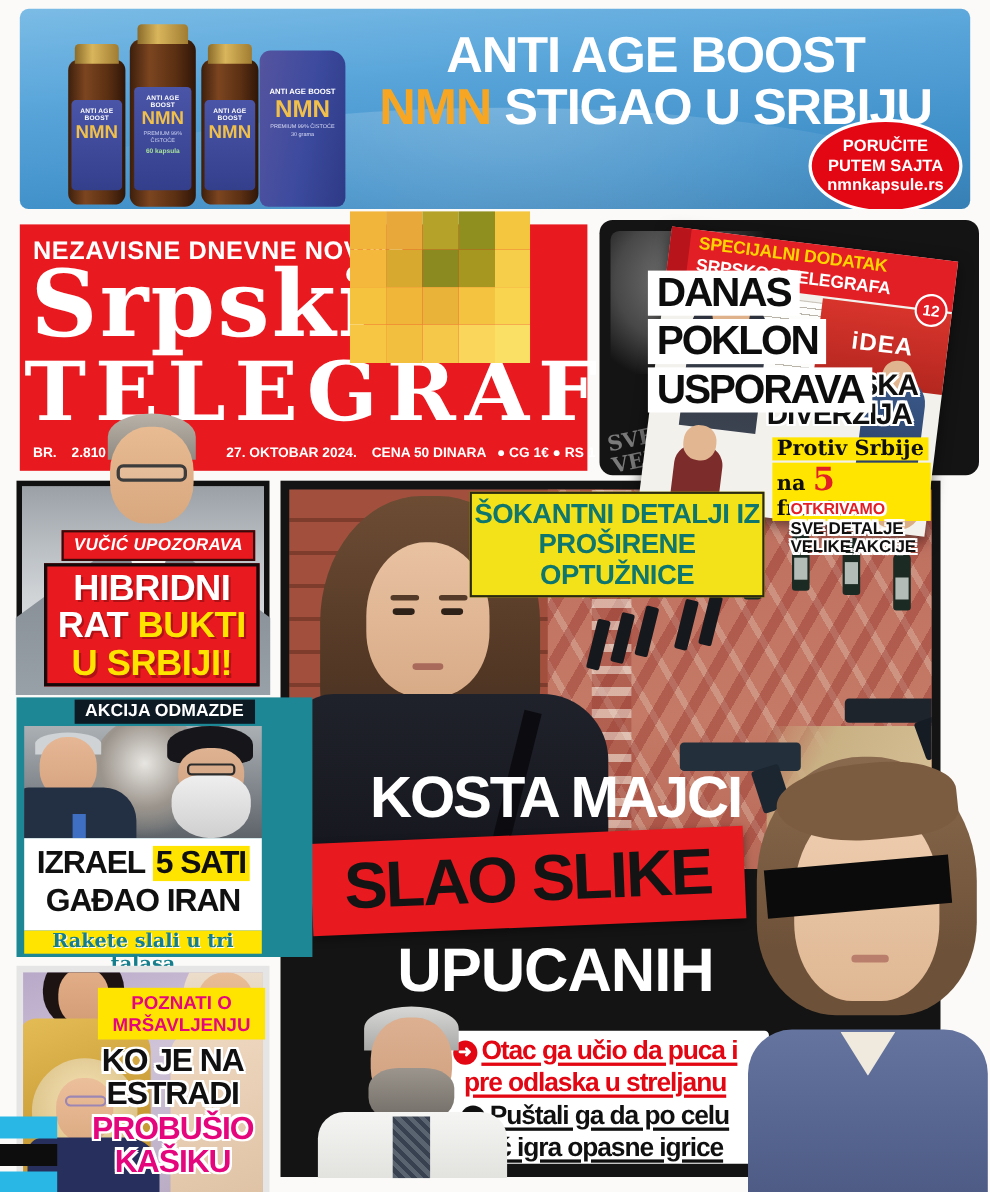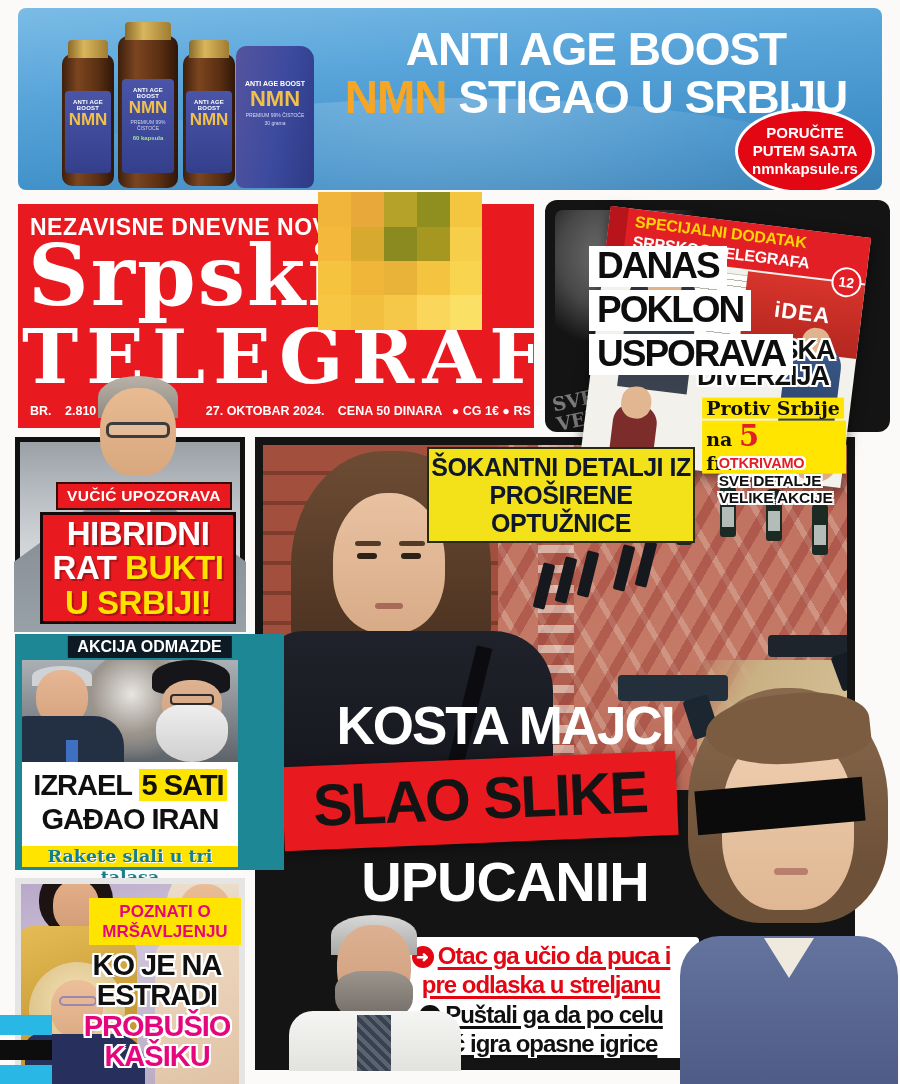--- a/index.html
+++ b/index.html
@@ -59,21 +59,21 @@
         background:linear-gradient(180deg,#b9b2a8,#8f8a82); }
   #s1 .face { position:absolute; left:8px; top:12px; width:76px; height:88px; border-radius:46% 46% 42% 42%;
         background:linear-gradient(180deg,#e8bb93,#d8a77e); }
   #s1 .glasses { position:absolute; left:14px; top:46px; width:64px; height:16px;
         border:3px solid #3c3c3c; border-radius:6px; background:rgba(255,255,255,.15); }
   #s1 .shoulders { position:absolute; left:-6px; top:34px; width:232px; height:156px;
         background:linear-gradient(180deg,#7e858d,#98a0a8); clip-path:polygon(0 55%,34% 18%,50% 4%,66% 18%,100% 55%,100% 100%,0 100%); }
   #s1 .shirt { position:absolute; left:92px; top:42px; width:46px; height:80px;
         background:#f2f2f0; clip-path:polygon(0 0,100% 0,50% 100%); }
   #s1-kick { position:absolute; left:36px; top:40px; background:#e8191f; color:#fff; font-weight:900;
-        font-size:15.5px; padding:3px 9px; border:2px solid #3a0a0a; letter-spacing:.3px; }
+        font-size:15.5px; padding:3px 9px; border:2px solid #3a0a0a; letter-spacing:.3px;font-style:italic; }
   #s1-head { position:absolute; left:20px; top:70px; width:196px; height:112px; background:#e8191f;
         border:3px solid #16090a; text-align:center; font-weight:900; font-size:33px; line-height:1.04;
         color:#fff; padding-top:2px; letter-spacing:-.5px; text-shadow:2px 2px 0 rgba(0,0,0,.25); }
   #s1-head .y { color:#ffe400; }
   #div1 { left:15px; top:628px; width:230px; height:3px; background:#bdbdbd; }
 
   
   #s2 { left:15px; top:634px; width:269px; height:236px; background:#1e8795; z-index:4; }
   #s2-kick { position:absolute; left:50%; transform:translateX(-50%); top:2px; background:#0d1a24;
         color:#fff; font-weight:900; font-size:16px; padding:2px 10px; white-space:nowrap; }
@@ -211,21 +211,21 @@
         background:linear-gradient(180deg,#e9c2a2,#d8ab87); }
   .woman-brow { position:absolute; left:92px; top:96px; width:26px; height:5px; background:#543a28; border-radius:3px; }
   .woman-brow.r { left:136px; }
   .woman-eye { position:absolute; left:94px; top:108px; width:20px; height:6px; background:#2e2118; border-radius:3px; }
   .woman-eye.r { left:138px; }
   .woman-mouth { position:absolute; left:112px; top:158px; width:28px; height:6px; background:#a96a5c; border-radius:3px; }
   .woman-coat { position:absolute; left:0px; top:186px; width:290px; height:160px;
         background:linear-gradient(180deg,#20222b,#15161d); border-radius:40px 60px 0 0; }
   .woman-strap { position:absolute; left:196px; top:200px; width:16px; height:146px; background:#0c0c10; transform:rotate(14deg); }
   #sm-kick { position:absolute; left:172px; top:10px; width:268px; background:#f3e11a; border:2px solid #2a2a10;
-        color:#0f172a; text-align:center; font-weight:900; font-size:25px; line-height:1.12; padding:4px 2px;
+        color:#0f766e; text-align:center; font-weight:900; font-size:25px; line-height:1.12; padding:4px 2px;
         letter-spacing:-.5px; z-index:3; }
   #sm-h1 { position:absolute; left:40px; top:258px; width:420px; text-align:center; color:#fff; font-weight:900;
         font-size:53px; letter-spacing:-2px; z-index:3; }
   #sm-h2 { position:absolute; left:28px; top:322px; width:394px; background:#e8191f; transform:rotate(-2.4deg);
         text-align:center; color:#141414; font-weight:900; font-size:59px; letter-spacing:-2px; z-index:3;
         padding:6px 0 10px 0; box-shadow:0 3px 8px rgba(0,0,0,.4); }
   #sm-h3 { position:absolute; left:40px; top:412px; width:420px; text-align:center; color:#fff; font-weight:900;
         font-size:56px; letter-spacing:-1px; z-index:3; }
   #sm-bullets { position:absolute; left:128px; top:500px; width:316px; height:121px; background:#fff;
         border-radius:4px; z-index:5; text-align:center; font-weight:900; font-size:24px; line-height:1.22;

